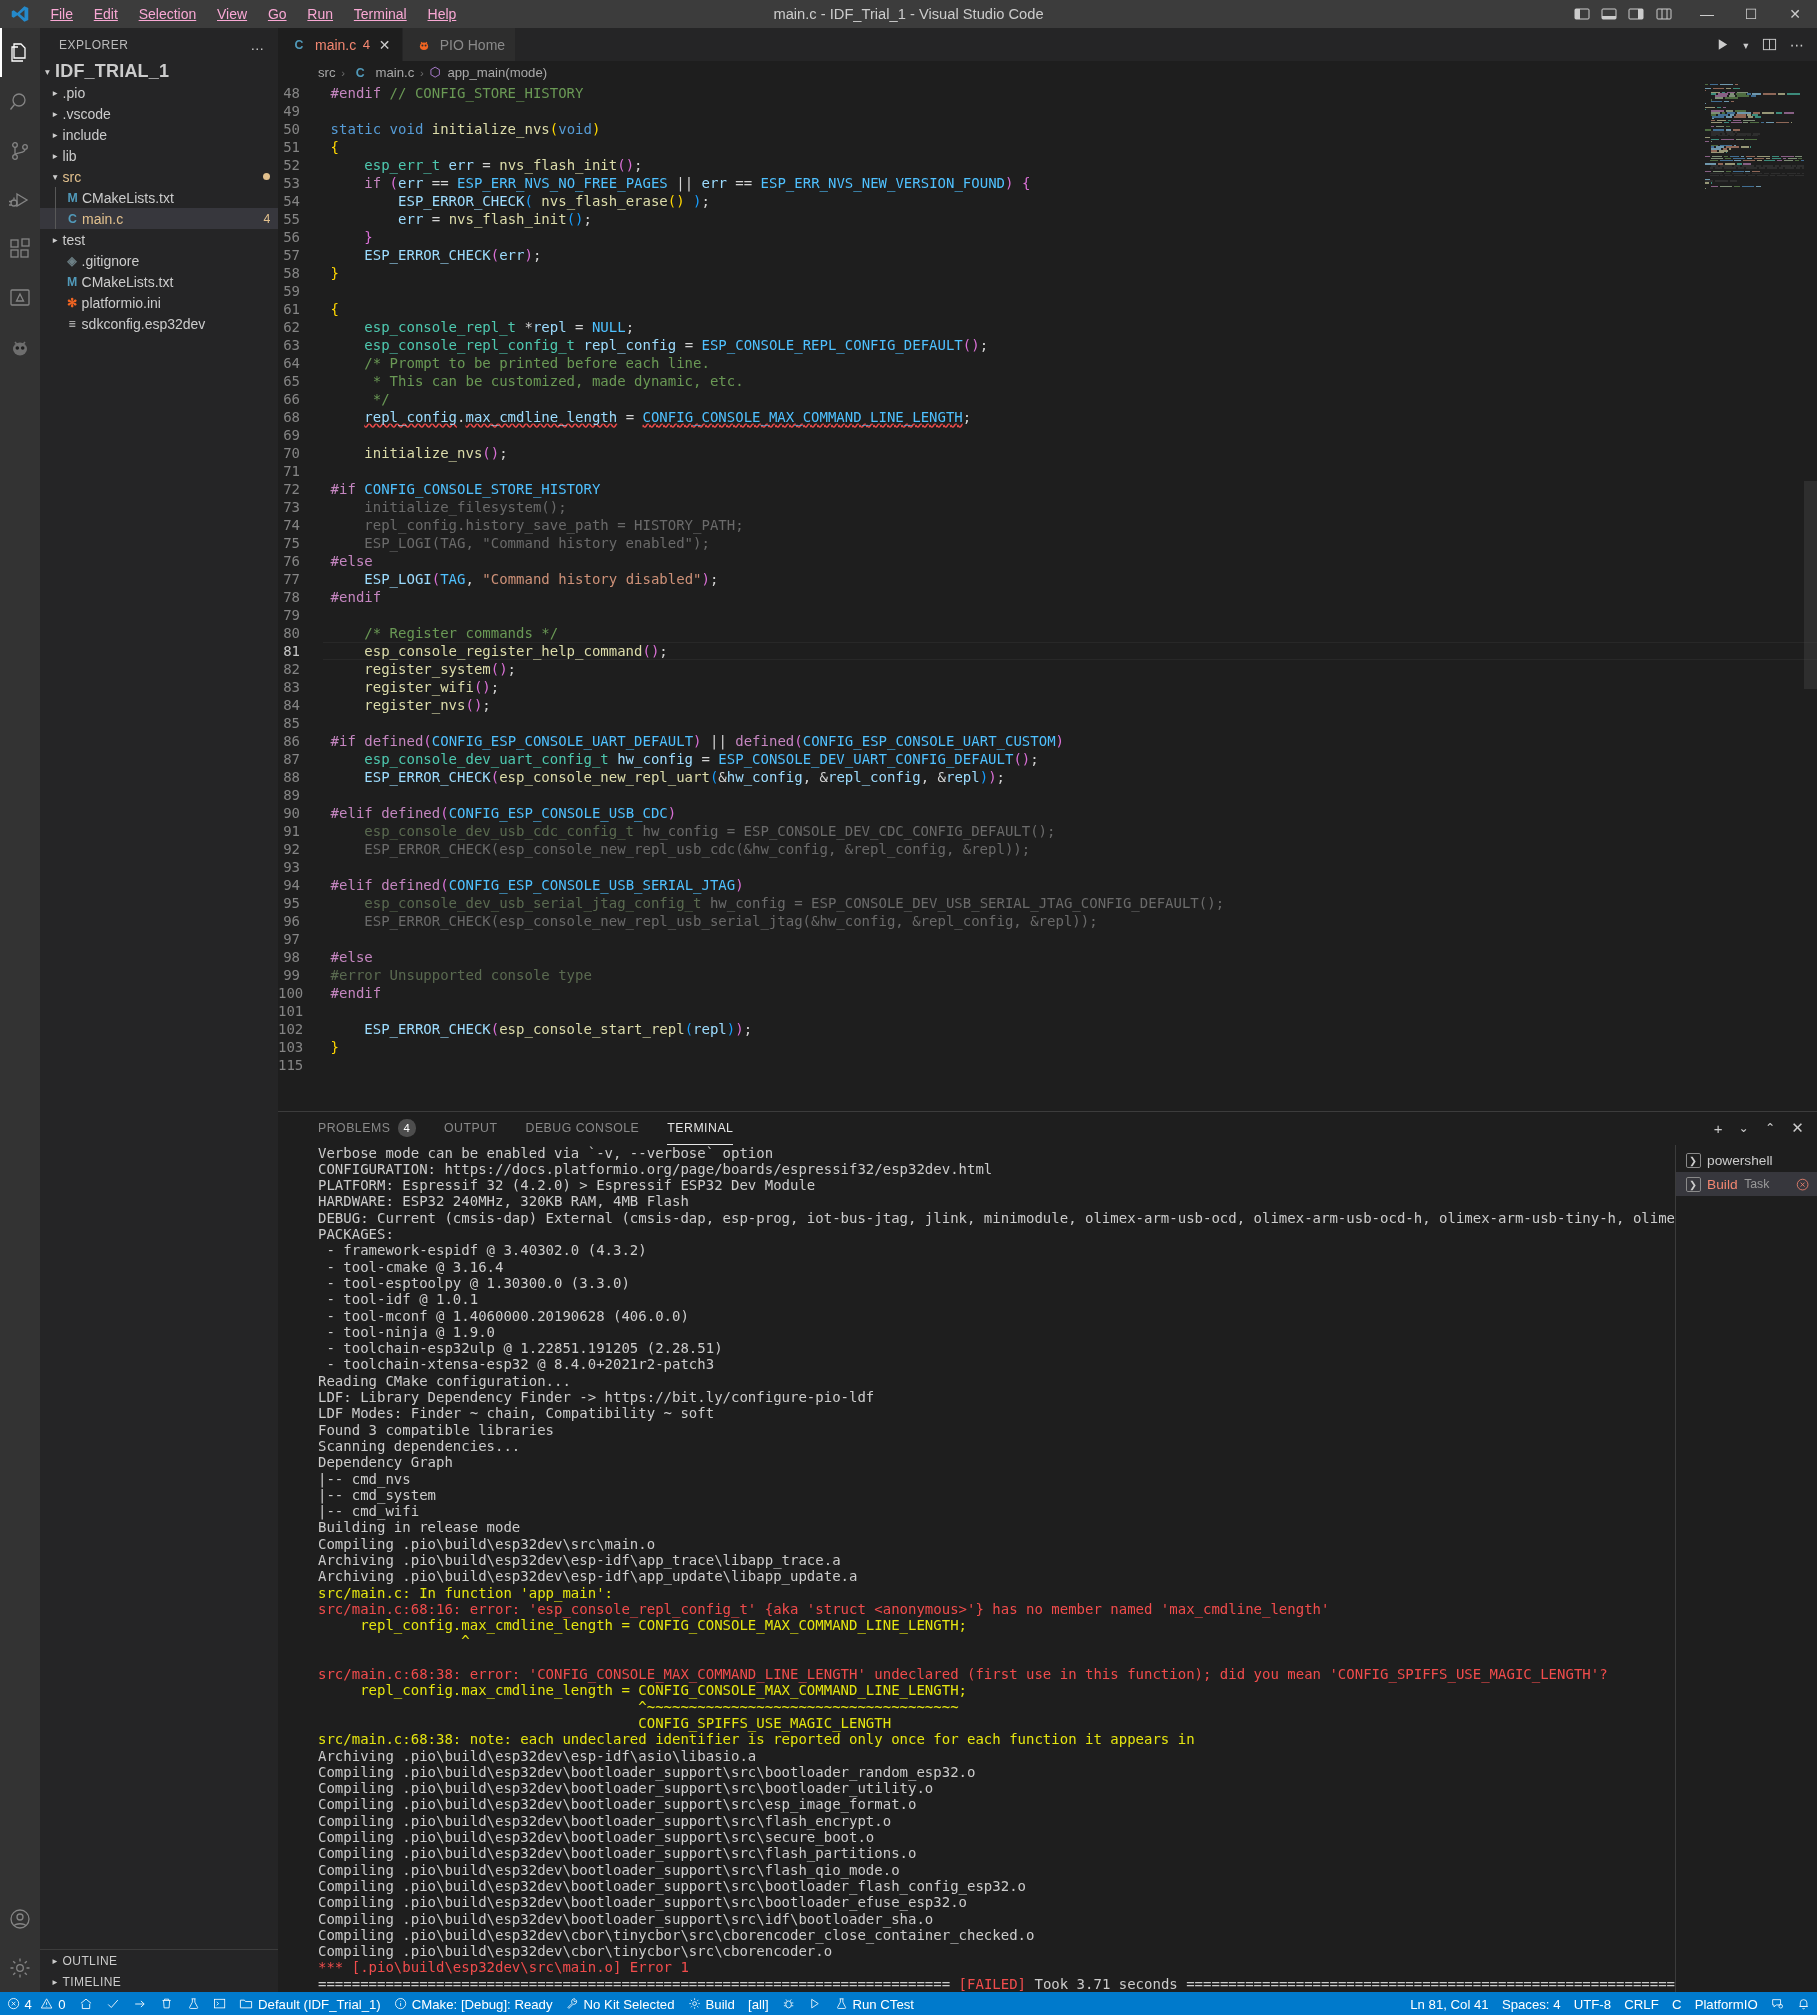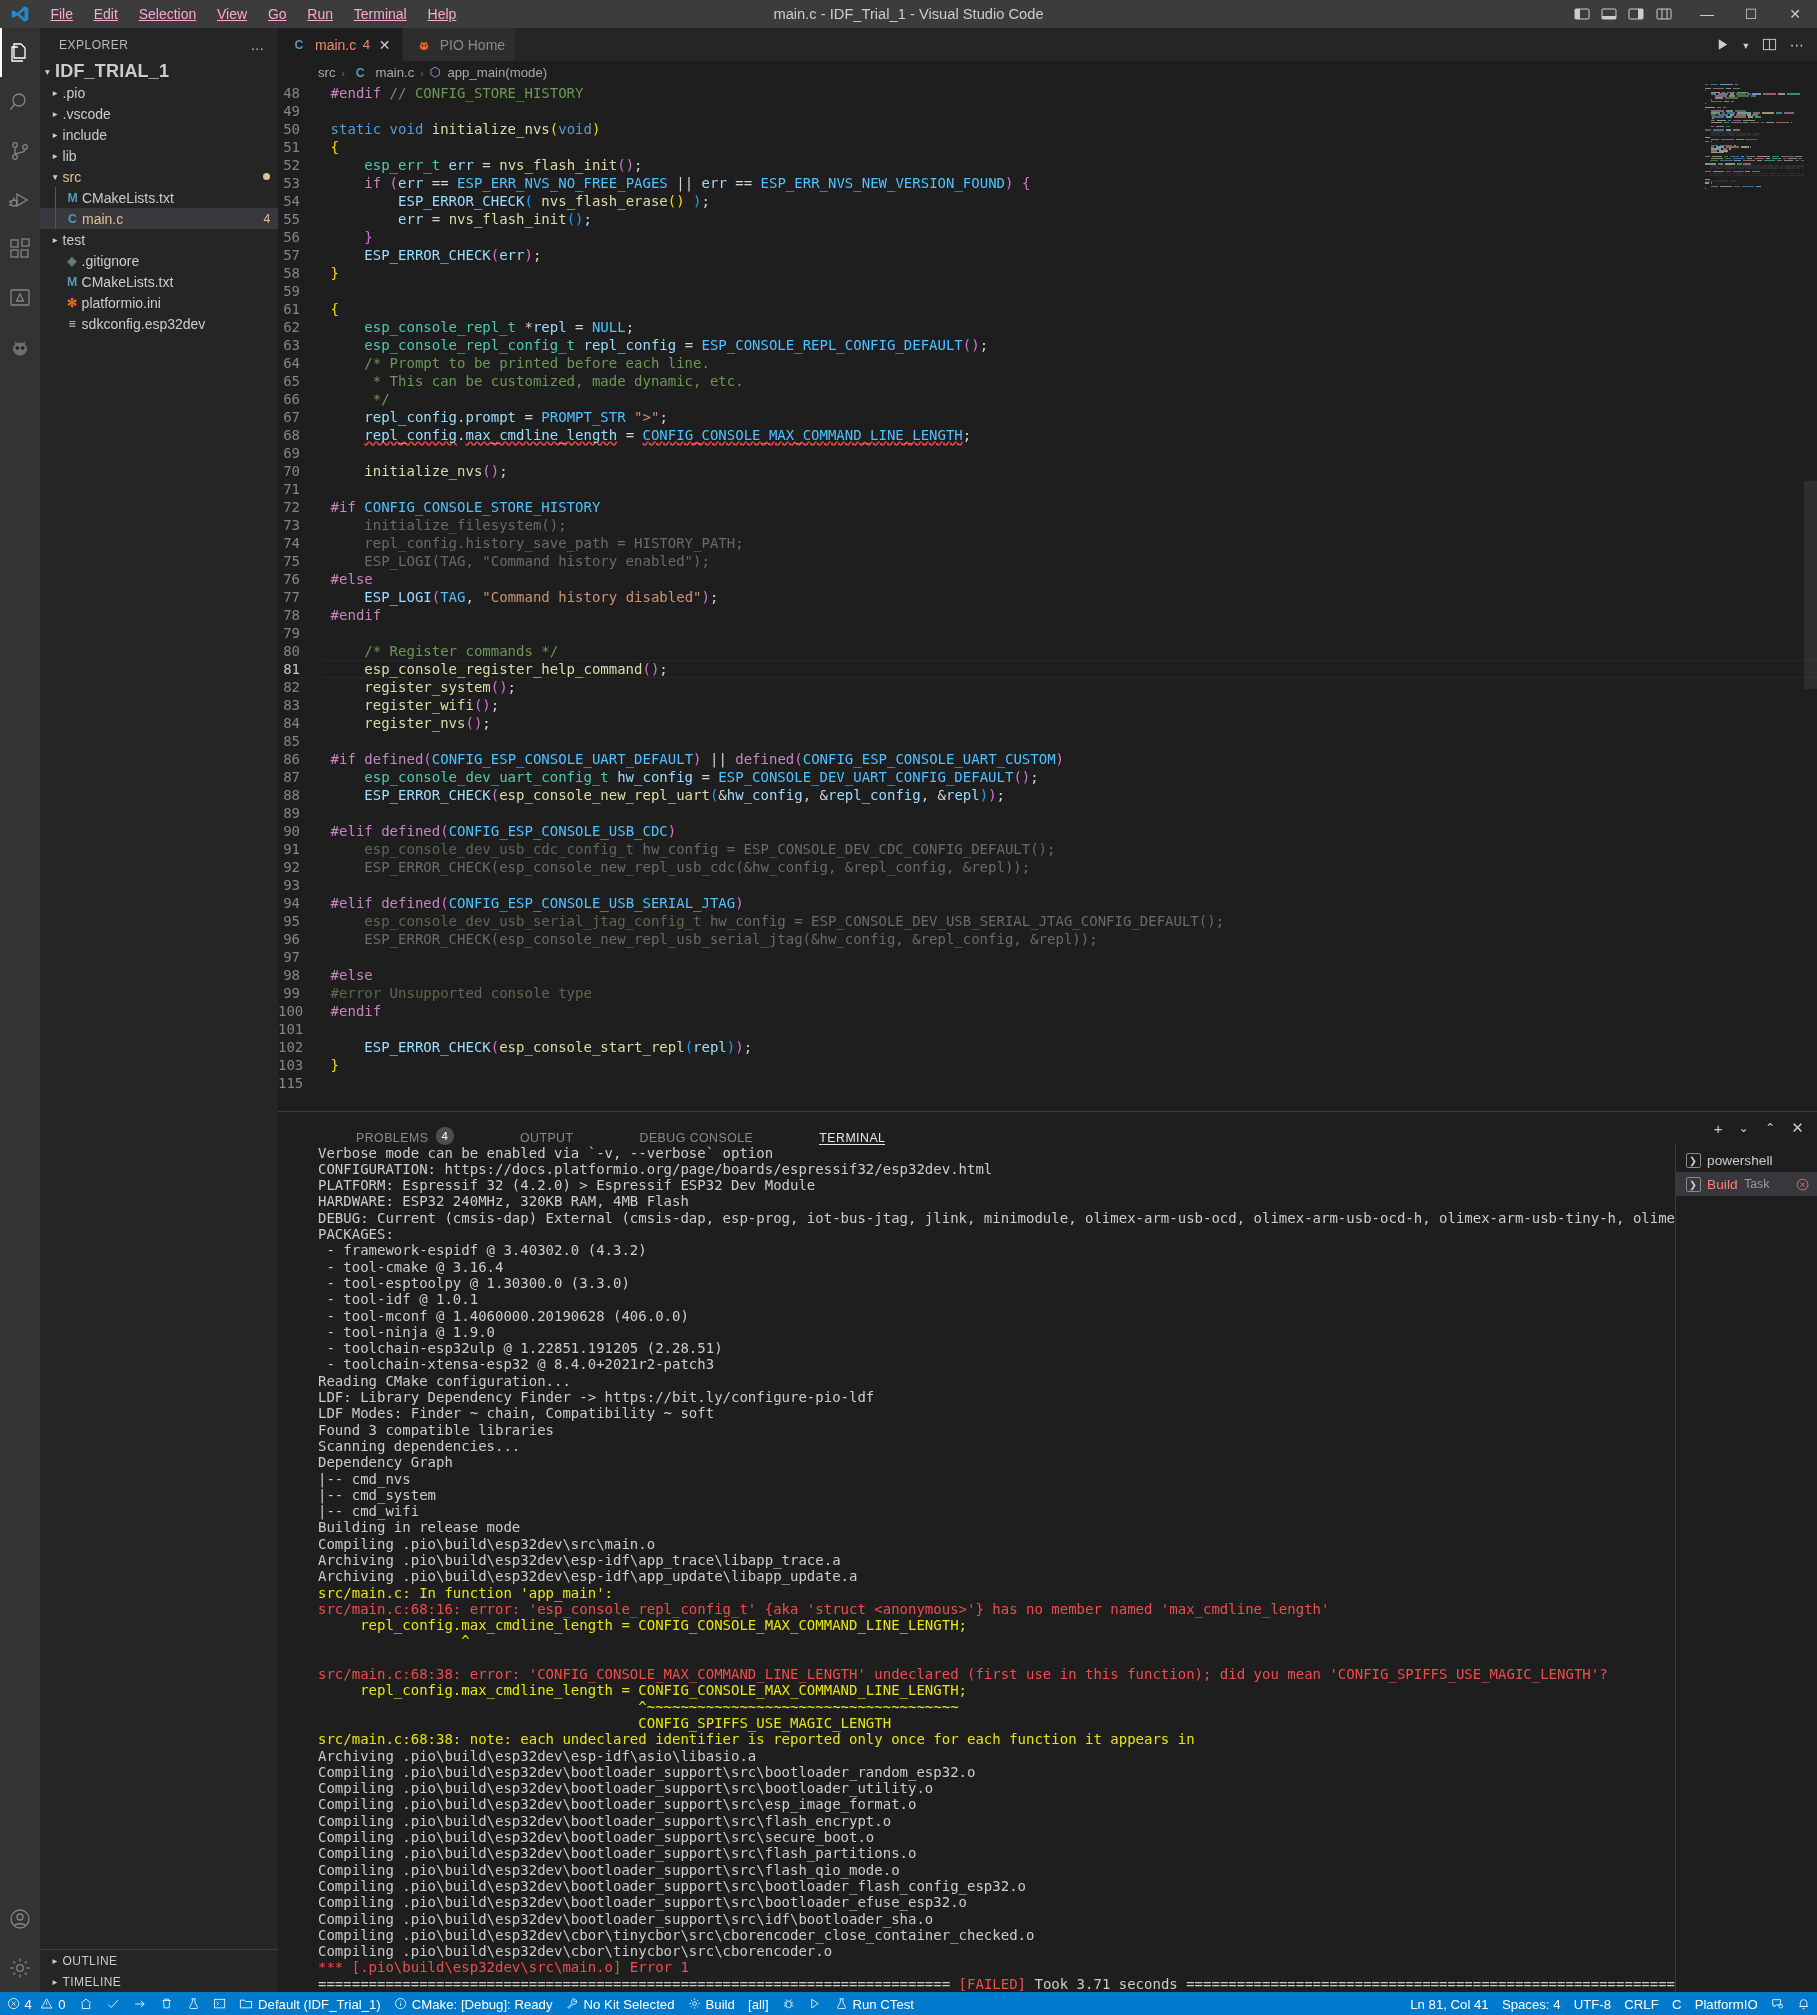--- a/index.html
+++ b/index.html
@@ -100,22 +100,22 @@
 
   .minimap { position:absolute; right:13.2px; top:0; width:102px; bottom:0; opacity:.85; }
   .mm-row { height:1.9px; display:flex; gap:1.9px; padding-left:2.8px; }
   .mm-b { height:1.4px; }
   .scroll-v { position:absolute; right:0; top:0; width:13.2px; bottom:0; background:transparent; }
   .scroll-thumb { position:absolute; right:0; width:13.2px; background:#4f4f4f55; }
 
   
   .panel { flex:0 0 875px; background:#1e1e1e; border-top:0.9px solid #3c3c3c; display:flex; flex-direction:column; }
   .panel-head { height:33px; display:flex; align-items:center; padding-left:40px; flex:0 0 33px; }
-  .ptab { height:33px; display:flex; align-items:flex-end; gap:7.6px; margin-right:28px;
-    font-size:12.3px; letter-spacing:0.5px; text-transform:uppercase; color:#8a8a8a; position:relative;margin-left:38px; }
+  .ptab { height:33px; display:flex; align-items:center; gap:7.6px; margin-right:28px;
+    font-size:12.3px; letter-spacing:0.5px; text-transform:uppercase; color:#8a8a8a; position:relative; }
   .ptab.active { color:#e7e7e7; }
   .ptab.active:after { content:""; position:absolute; left:0; right:0; bottom:0; height:0.9px; background:#e7e7e7; }
   .pbadge { background:#4d4d4d; color:#ffffff; border-radius:8.5px; min-width:18px; height:18px;
     display:inline-flex; align-items:center; justify-content:center; font-size:11.4px; padding:0 4.7px; }
   .panel-actions { margin-left:auto; display:flex; align-items:center; gap:16px; padding-right:13.2px;
     color:#cccccc; font-size:15px; }
   .panel-body { flex:1 1 auto; display:flex; min-height:0; }
   .term { flex:1 1 auto; overflow:hidden; padding:0 0 0 40px;
     font-family:"DejaVu Sans Mono","Liberation Mono",monospace; font-size:14px; line-height:16.3px;
     white-space:pre; color:#cccccc; }
@@ -422,21 +422,20 @@
           <div class="cline"><span class="ln">56</span><span class="ctext">    <span class="pl2">}</span></span></div>
           <div class="cline"><span class="ln">57</span><span class="ctext">    <span class="var">ESP_ERROR_CHECK</span><span class="pl2">(</span><span class="var">err</span><span class="pl2">)</span><span class="op">;</span></span></div>
           <div class="cline"><span class="ln">58</span><span class="ctext"><span class="pl">}</span></span></div>
           <div class="cline"><span class="ln">59</span><span class="ctext"></span></div>
           <div class="cline"><span class="ln">61</span><span class="ctext"><span class="pl">{</span></span></div>
           <div class="cline"><span class="ln">62</span><span class="ctext">    <span class="typ">esp_console_repl_t</span> <span class="op">*</span><span class="var">repl</span> <span class="op">=</span> <span class="cst">NULL</span><span class="op">;</span></span></div>
           <div class="cline"><span class="ln">63</span><span class="ctext">    <span class="typ">esp_console_repl_config_t</span> <span class="var">repl_config</span> <span class="op">=</span> <span class="cst">ESP_CONSOLE_REPL_CONFIG_DEFAULT</span><span class="pl2">()</span><span class="op">;</span></span></div>
           <div class="cline"><span class="ln">64</span><span class="ctext">    <span class="cmt">/* Prompt to be printed before each line.</span></span></div>
           <div class="cline"><span class="ln">65</span><span class="ctext">     <span class="cmt">* This can be customized, made dynamic, etc.</span></span></div>
           <div class="cline"><span class="ln">66</span><span class="ctext">     <span class="cmt">*/</span></span></div>
-          <div class="cline"><span class="ln">67</span><span class="ctext">    <span class="var">repl_config</span><span class="op">.</span><span class="var">prompt</span> <span class="op">=</span> <span class="cst">PROMPT_STR</span> <span class="str">"&gt;"</span><span class="op">;</span></span></div>
           <div class="cline"><span class="ln">68</span><span class="ctext">    <span class="var err-u">repl_config</span><span class="op">.</span><span class="var err-u">max_cmdline_length</span> <span class="op">=</span> <span class="cst err-u">CONFIG_CONSOLE_MAX_COMMAND_LINE_LENGTH</span><span class="op">;</span></span></div>
           <div class="cline"><span class="ln">69</span><span class="ctext"></span></div>
           <div class="cline"><span class="ln">70</span><span class="ctext">    <span class="fn">initialize_nvs</span><span class="pl2">()</span><span class="op">;</span></span></div>
           <div class="cline"><span class="ln">71</span><span class="ctext"></span></div>
           <div class="cline"><span class="ln">72</span><span class="ctext"><span class="kw">#if</span> <span class="cst">CONFIG_CONSOLE_STORE_HISTORY</span></span></div>
           <div class="cline"><span class="ln">73</span><span class="ctext">    <span class="dim">initialize_filesystem();</span></span></div>
           <div class="cline"><span class="ln">74</span><span class="ctext">    <span class="dim">repl_config.history_save_path = HISTORY_PATH;</span></span></div>
           <div class="cline"><span class="ln">75</span><span class="ctext">    <span class="dim">ESP_LOGI(TAG, "Command history enabled");</span></span></div>
           <div class="cline"><span class="ln">76</span><span class="ctext"><span class="kw">#else</span></span></div>
           <div class="cline"><span class="ln">77</span><span class="ctext">    <span class="var">ESP_LOGI</span><span class="pl2">(</span><span class="cst">TAG</span><span class="op">,</span> <span class="str">"Command history disabled"</span><span class="pl2">)</span><span class="op">;</span></span></div>

